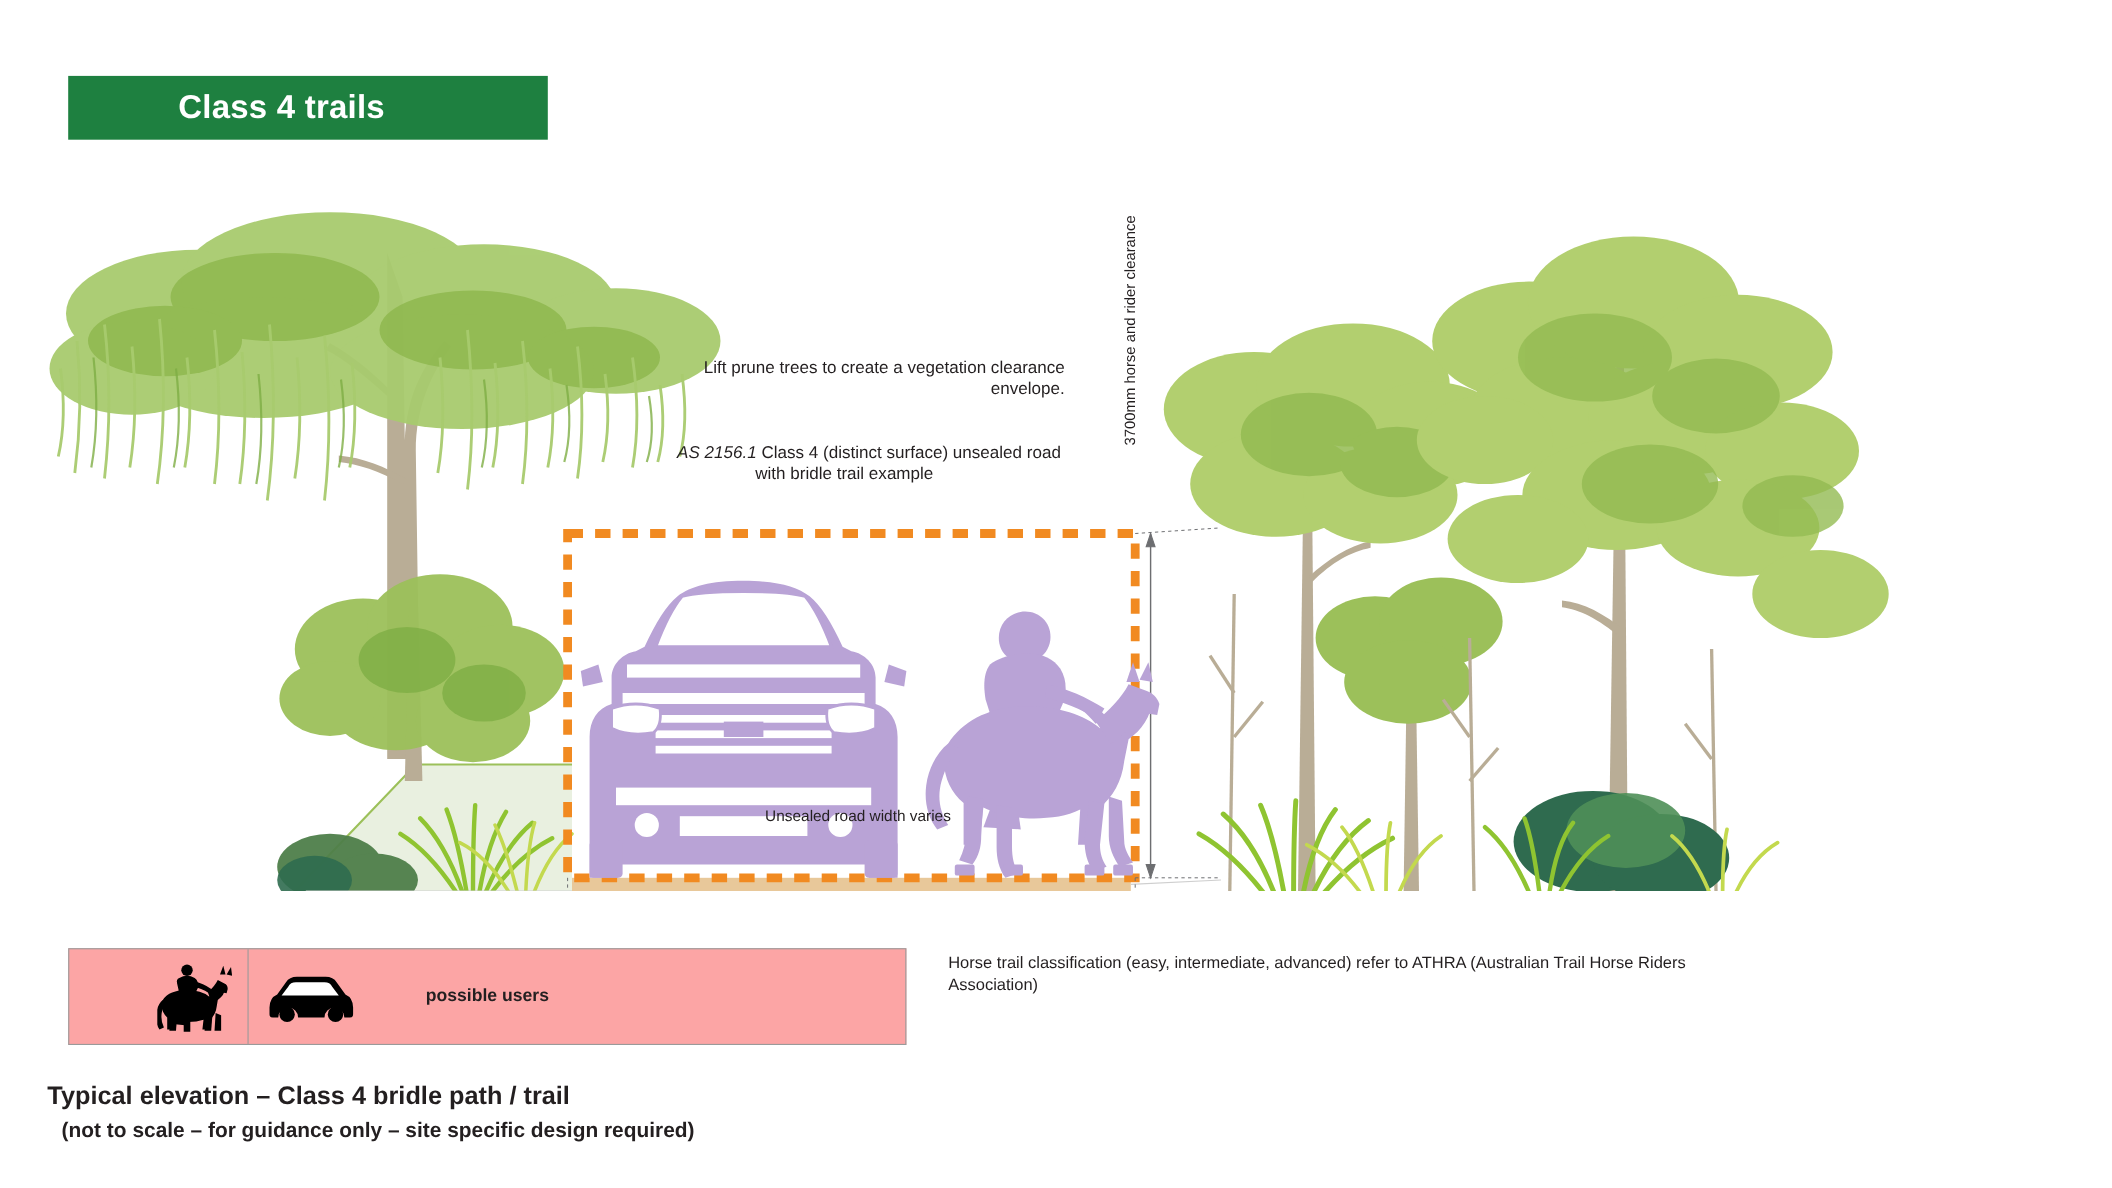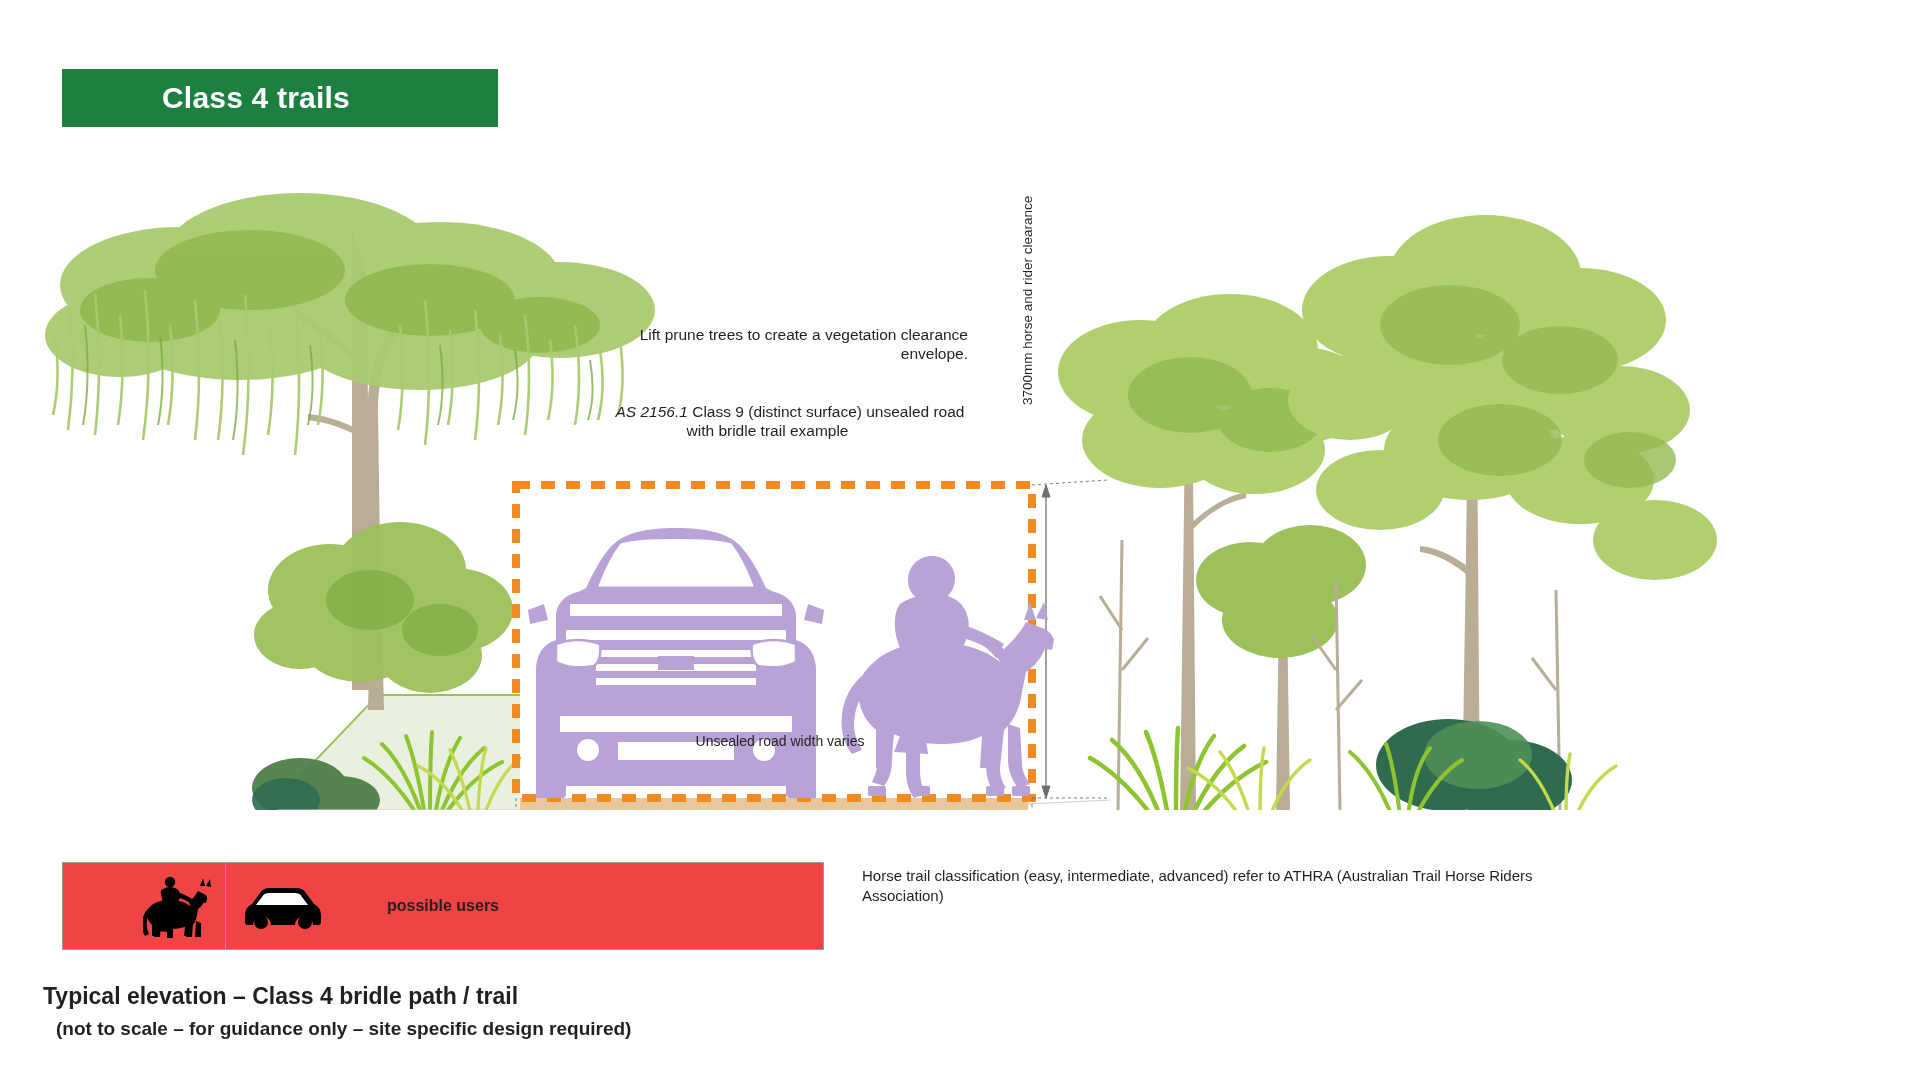--- a/index.html
+++ b/index.html
@@ -92,21 +92,21 @@
 
   
   #users-box {
     position: absolute;
     left: 62px;
     top: 862px;
     width: 762px;
     height: 88px;
     border: 1px solid #9a9a9a;
     box-sizing: border-box;
-    background: #ef4444;
+    background: #fca5a5;
   }
   #users-box .divider {
     position: absolute;
     left: 162px;
     top: 0;
     width: 1px;
     height: 100%;
     background: #9a9a9a;
   }
   #users-box .icon-wrap {
@@ -489,21 +489,21 @@
   </g>
 
 </svg>
 </div>
 
 <div class="annot" id="prune-note">
   <span>Lift prune trees to create a vegetation clearance envelope.</span>
 </div>
 
 <div class="annot" id="as-label">
-  <span class="ital">AS 2156.1</span><span> Class 9 (distinct surface) unsealed road with bridle trail example</span>
+  <span class="ital">AS 2156.1</span><span> Class 4 (distinct surface) unsealed road with bridle trail example</span>
 </div>
 
 <div class="annot" id="road-width-label">Unsealed road width varies</div>
 
 <div id="clearance-label">3700mm horse and rider clearance</div>
 
 <div id="users-box">
   <div class="divider"></div>
 
   <div class="icon-wrap" id="rider-icon-wrap">

